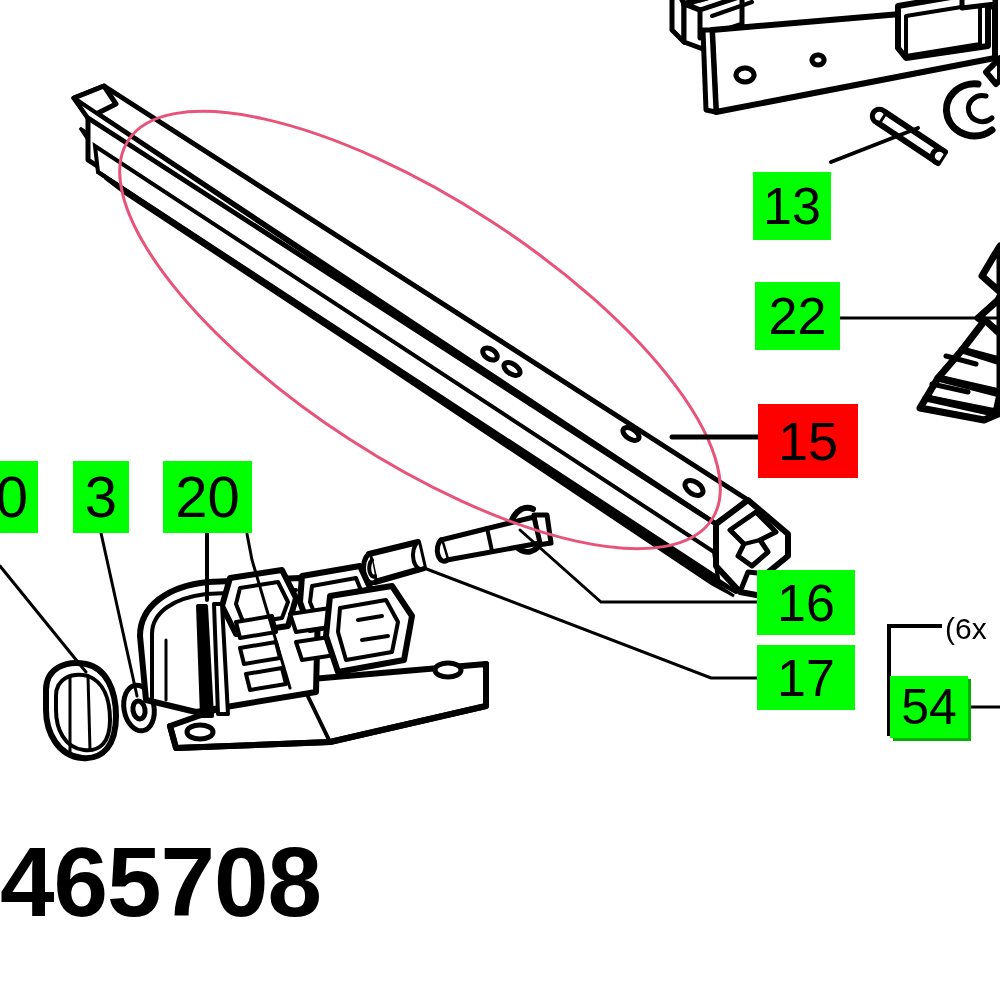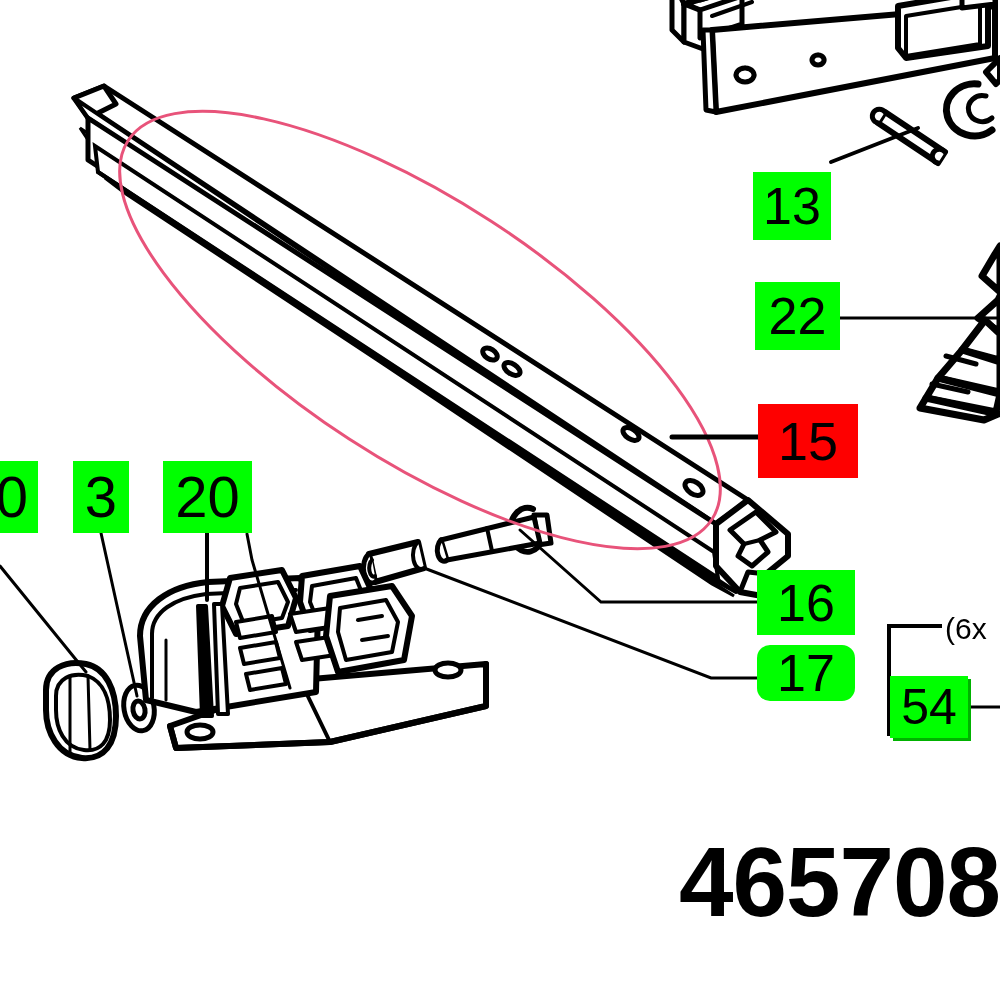--- a/index.html
+++ b/index.html
@@ -39,21 +39,21 @@
   .callout.green { background: #00ff00; }
   .callout.red   { background: #fe0000; }
   .callout.shadowed {
     box-shadow: 3px 3px 0 0 #00b200;
   }
   #partnumber {
     position: absolute;
     left: 0;
     top: 826px;
     width: 1000px;
-    text-align: right;
+    text-align: left;
     font-family: "Liberation Sans", sans-serif;
     font-size: 98px;
     font-weight: 700;
     letter-spacing: -1px;
     color: #000000;
     user-select: none;
   }
   .qty-note {
     position: absolute;
     font-family: "Liberation Sans", sans-serif;
@@ -238,21 +238,21 @@
   </div>
 
   <div class="callout red" style="left:758px; top:404px; width:100px; height:74px; font-size:54px;">
     <span>15</span>
   </div>
 
   <div class="callout green" style="left:757px; top:570px; width:98px; height:65px; font-size:52px;">
     <span>16</span>
   </div>
 
-  <div class="callout green" style="left:757px; top:645px; width:98px; height:56px; font-size:52px;border-radius:13px;">
+  <div class="callout green" style="left:757px; top:645px; width:98px; height:65px; font-size:52px;">
     <span>17</span>
   </div>
 
   <div class="callout green shadowed" style="left:890px; top:676px; width:78px; height:62px; font-size:50px;">
     <span>54</span>
   </div>
 
   <div class="qty-note" style="left:945px; top:612px;text-align:center;">(6x</div>
 
   <div id="partnumber">465708</div>

